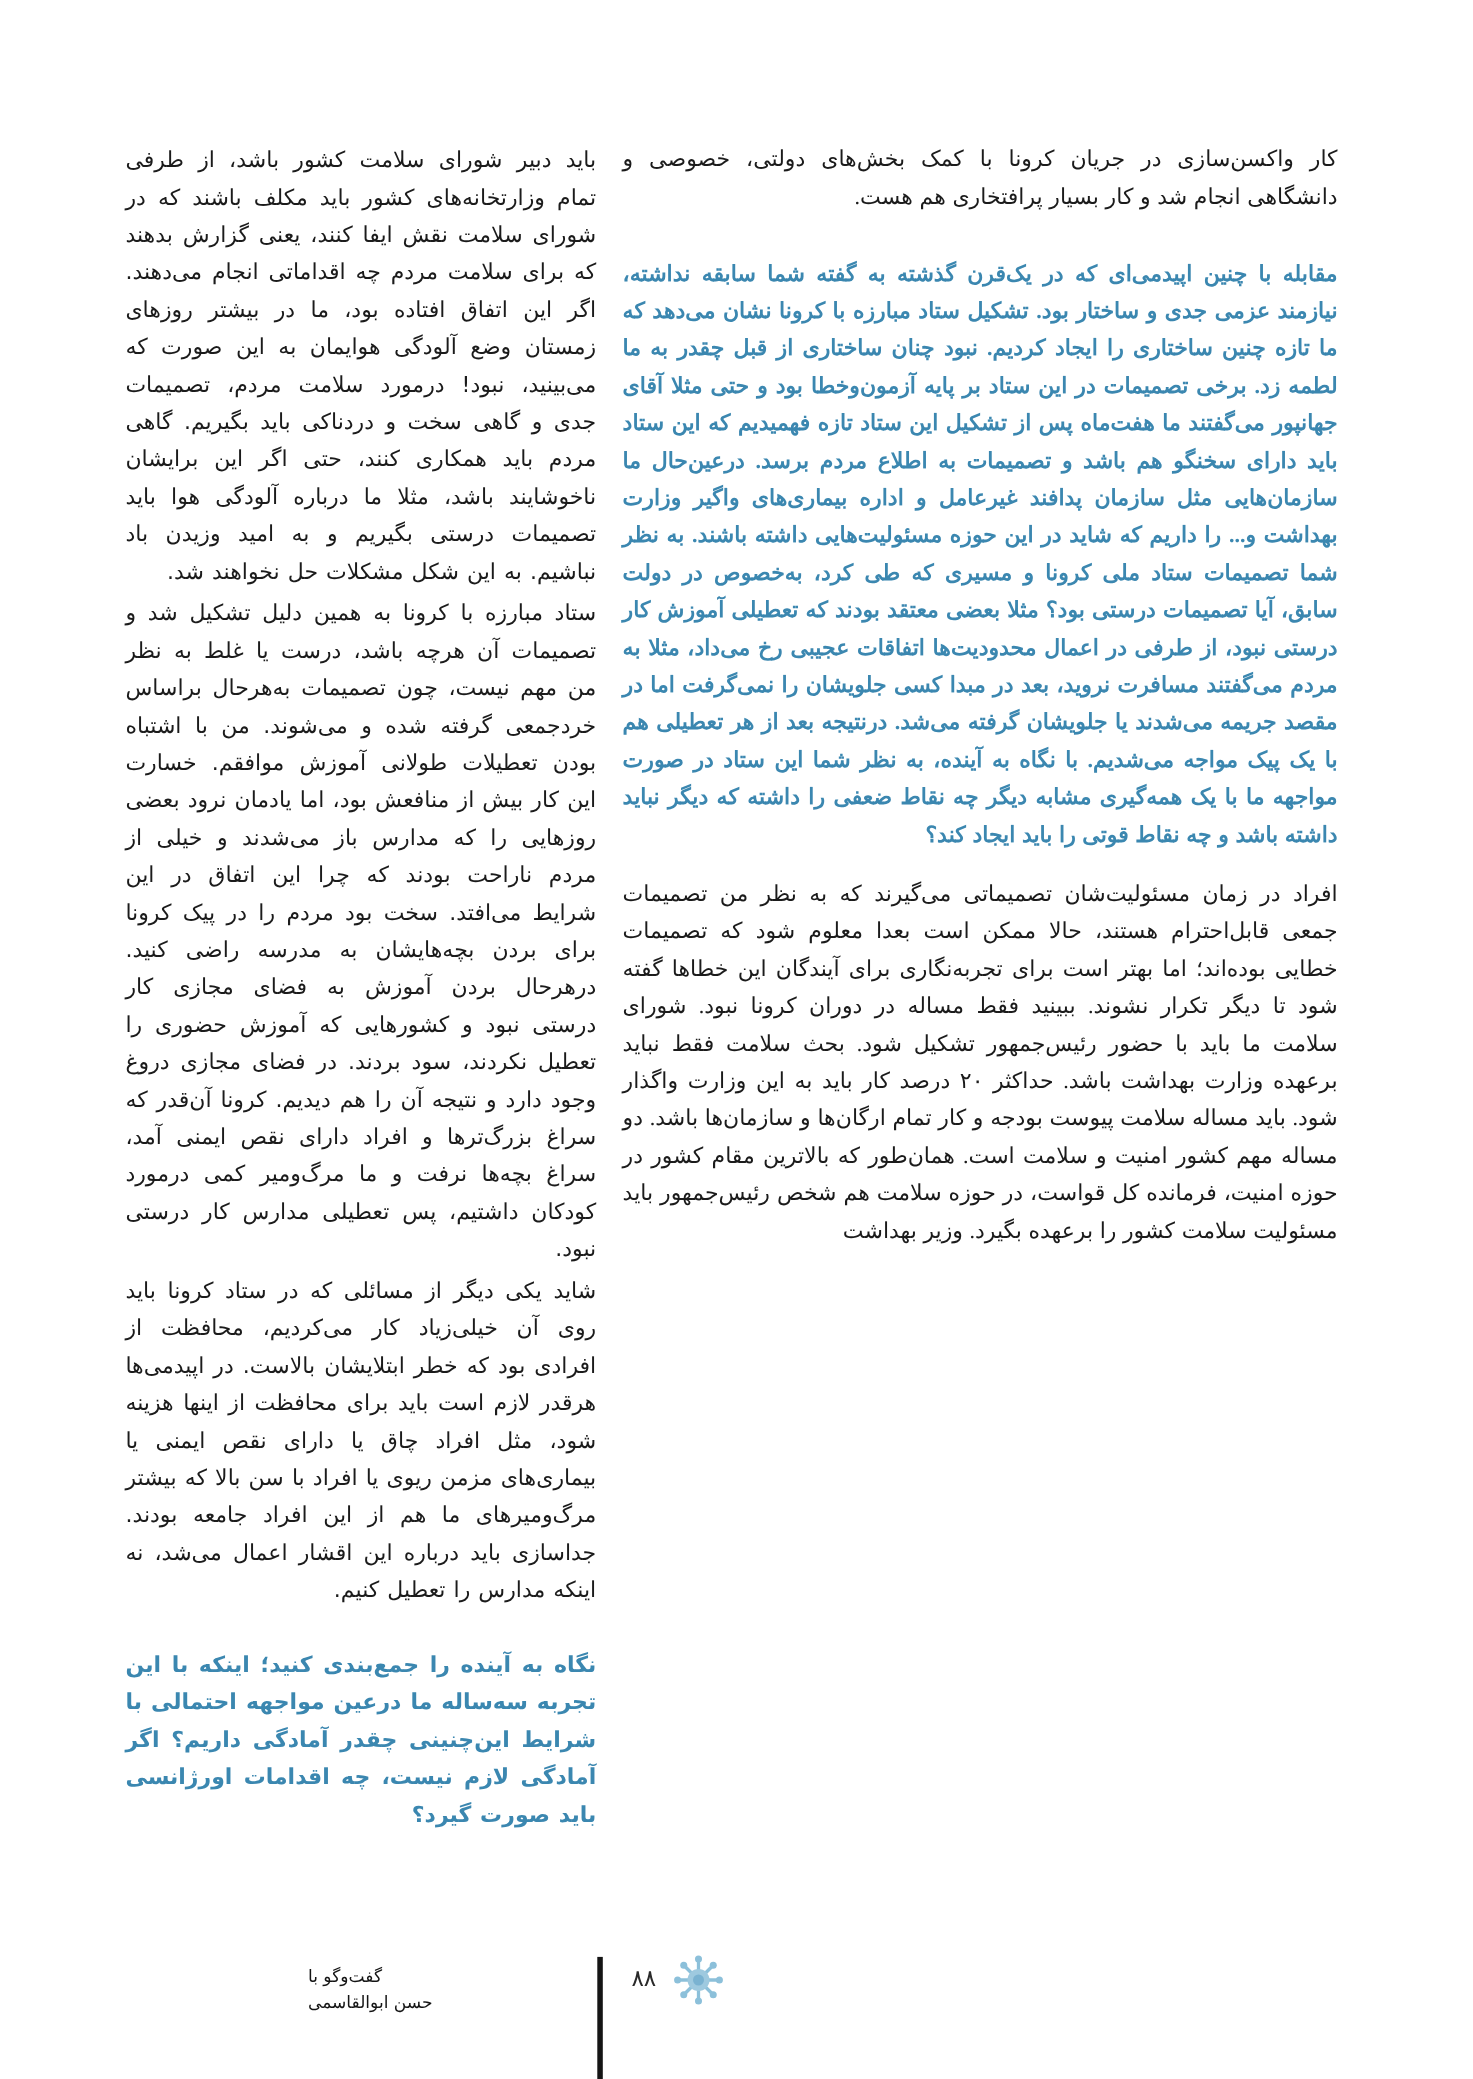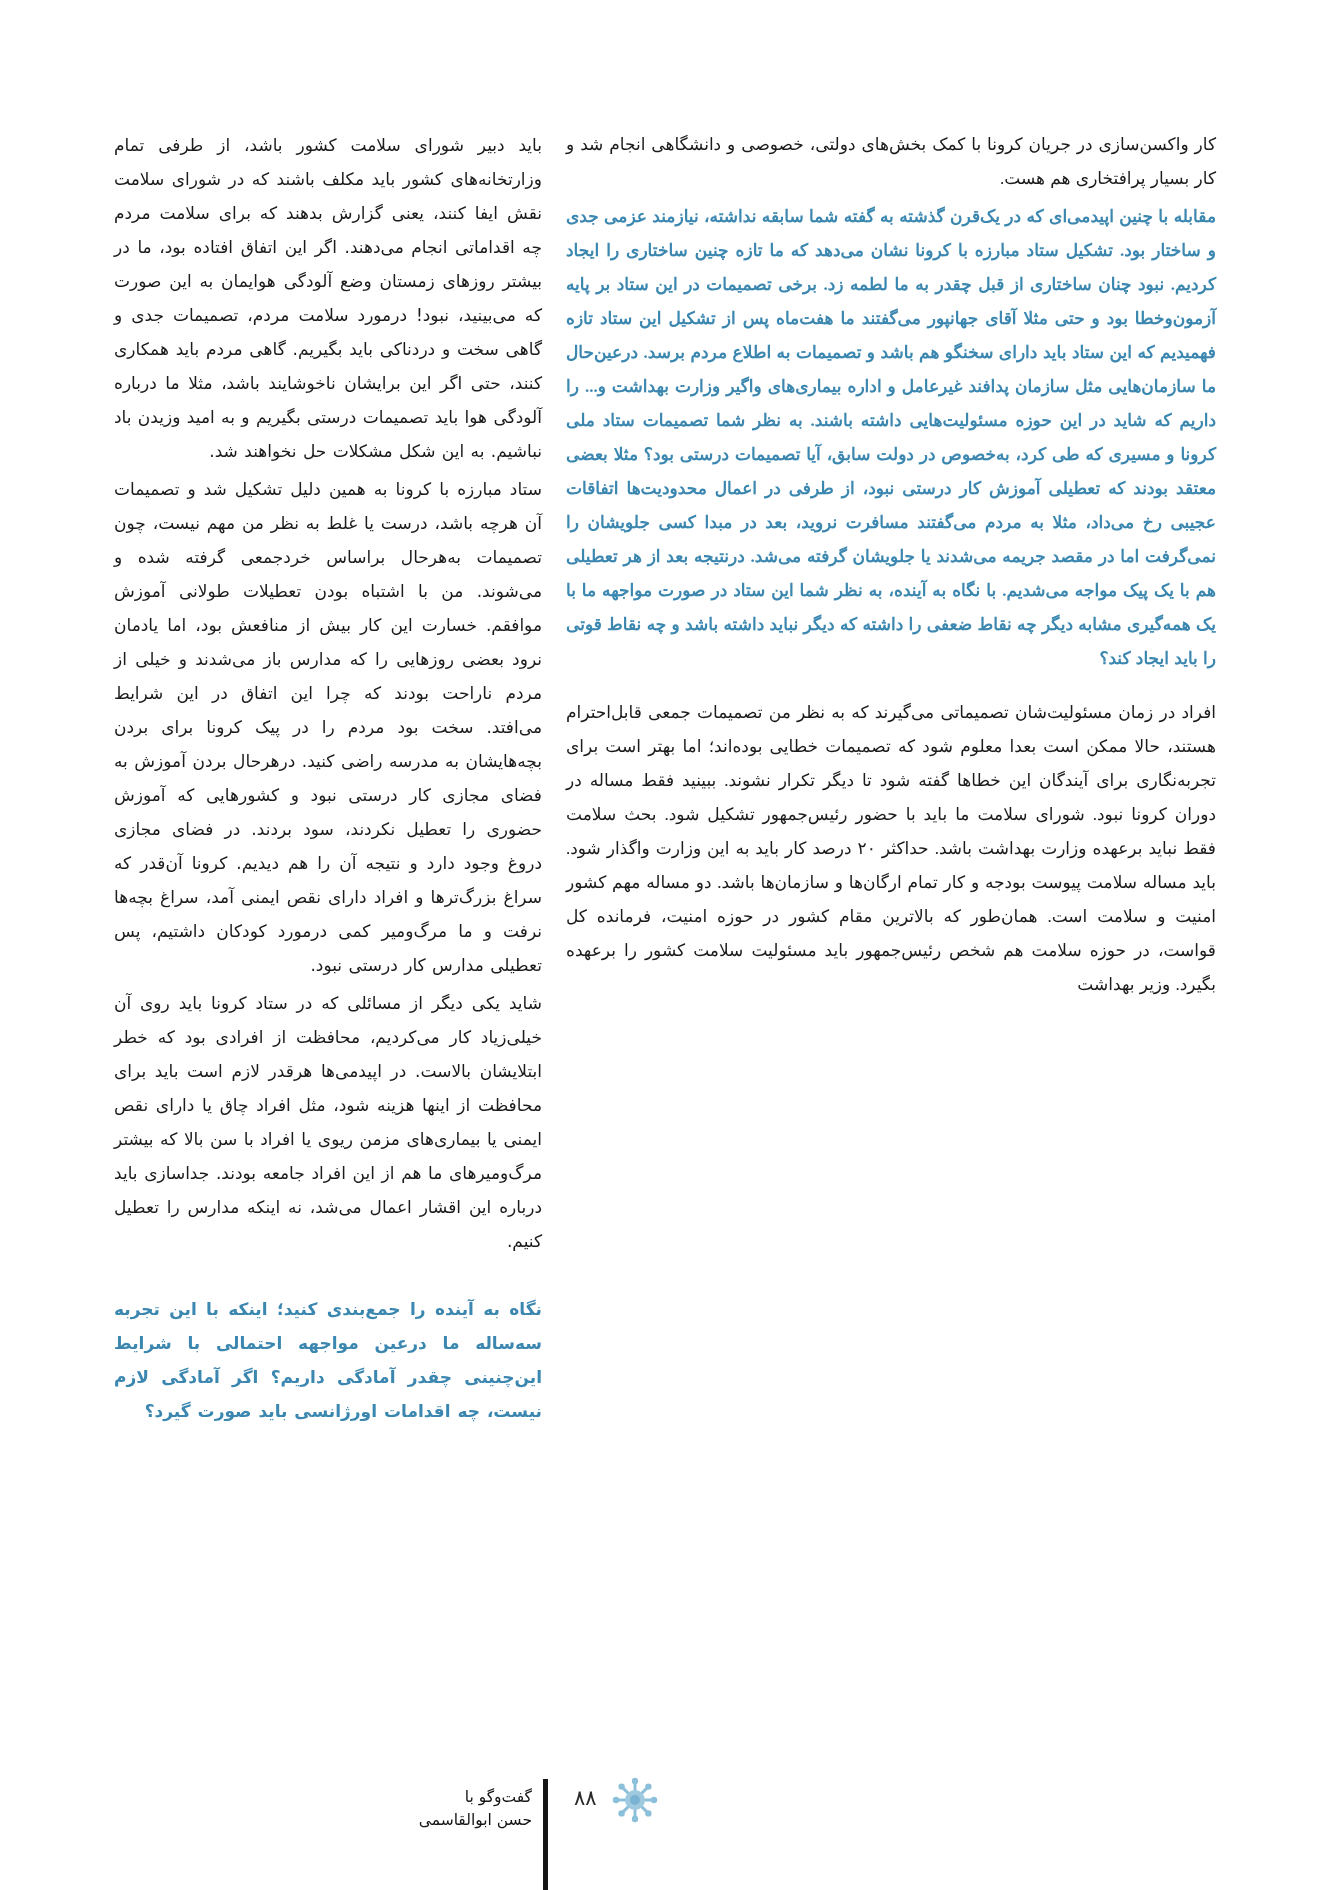--- a/index.html
+++ b/index.html
@@ -24,50 +24,50 @@
       width: 1102px;
       display: flex;
       flex-direction: row;
       gap: 24px;
       direction: rtl;
     }
     .col { display: block; }
     .col-right { width: 650px; font-family: Liberation Serif, serif; }
     .col-left  { width: 428px; }
     p.para {
-      font-size: 17px;
+      font-size: 20px;
       line-height: 34px;
       text-align: justify;
       color: #1b1b1b;
       margin: 0 0 4px 0;
       word-spacing: 1px;
     }
     p.question {
       color: #3b87b0;
       font-weight: bold;
-      margin-top: 4px;
+      margin-top: 36px;
       margin-bottom: 20px;
     }
     p.question-last {
       margin-top: 34px;
     }
     .footer-bar {
       position: absolute;
       left: 543px;
       top: 1779px;
       width: 5px;
       height: 111px;
       background: #151515;
     }
     .footer-credit {
       position: absolute;
       left: 280px;
       top: 1786px;
       width: 252px;
-      text-align: right;
+      text-align: left;
       direction: rtl;
       color: #141414;
       font-size: 15.5px;
       line-height: 23px;
     }
     .page-number {
       position: absolute;
       left: 574px;
       top: 1786px;
       font-size: 21px;

